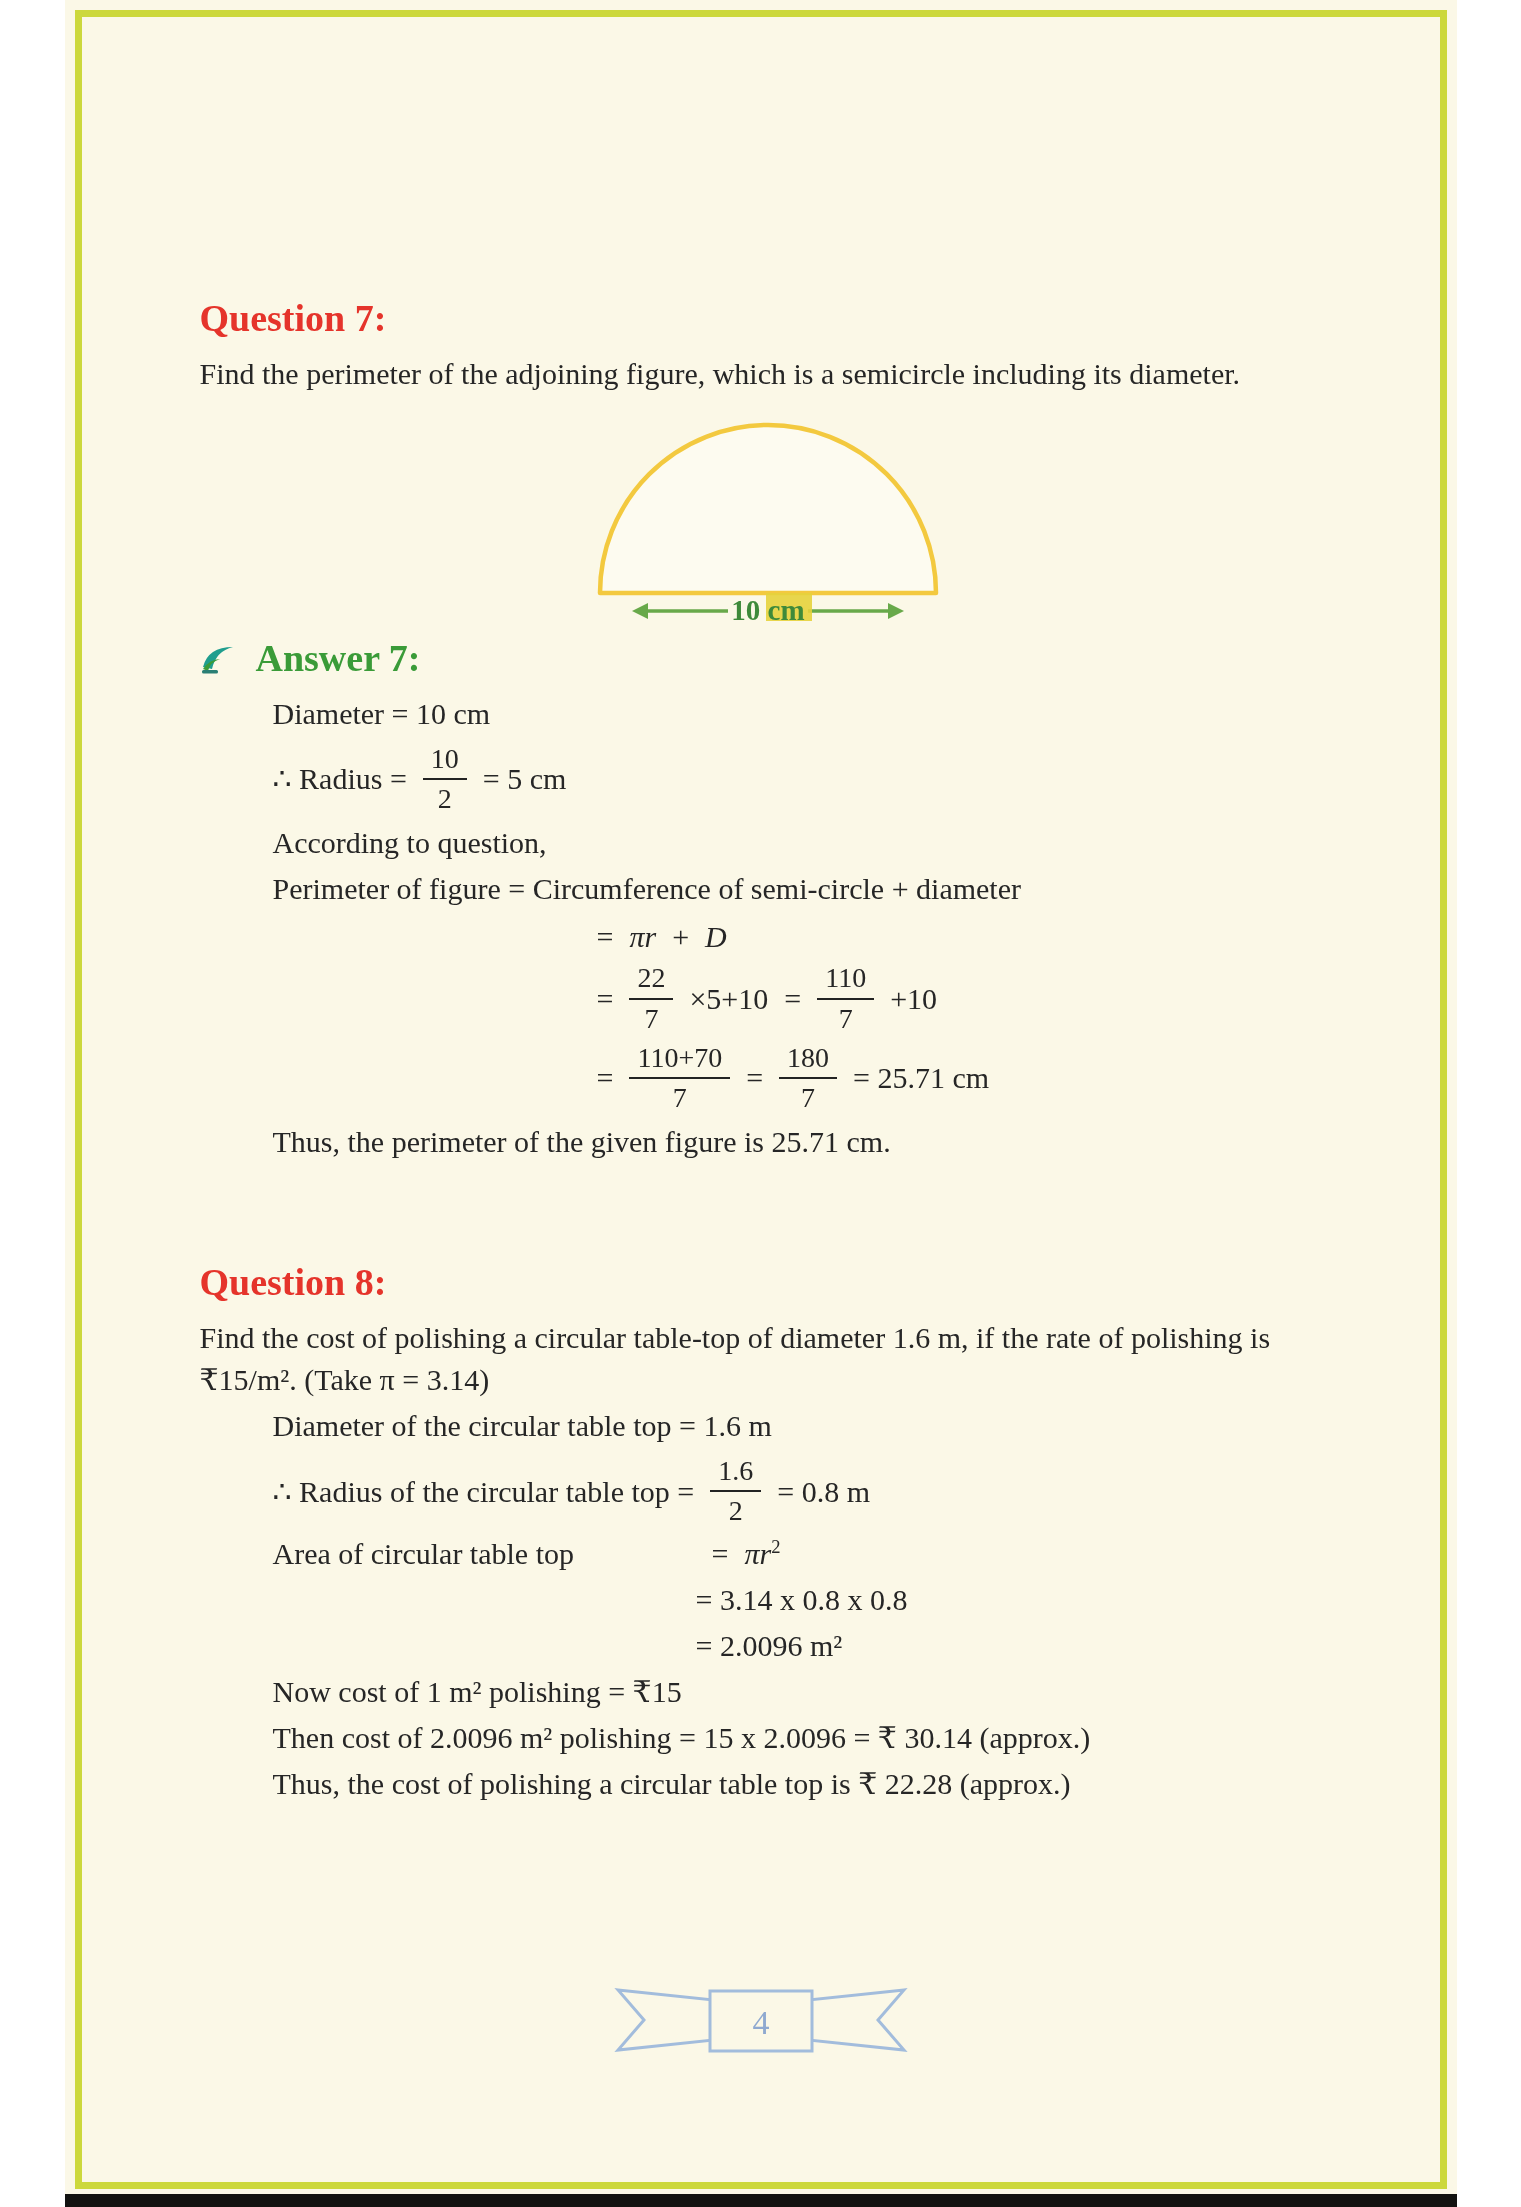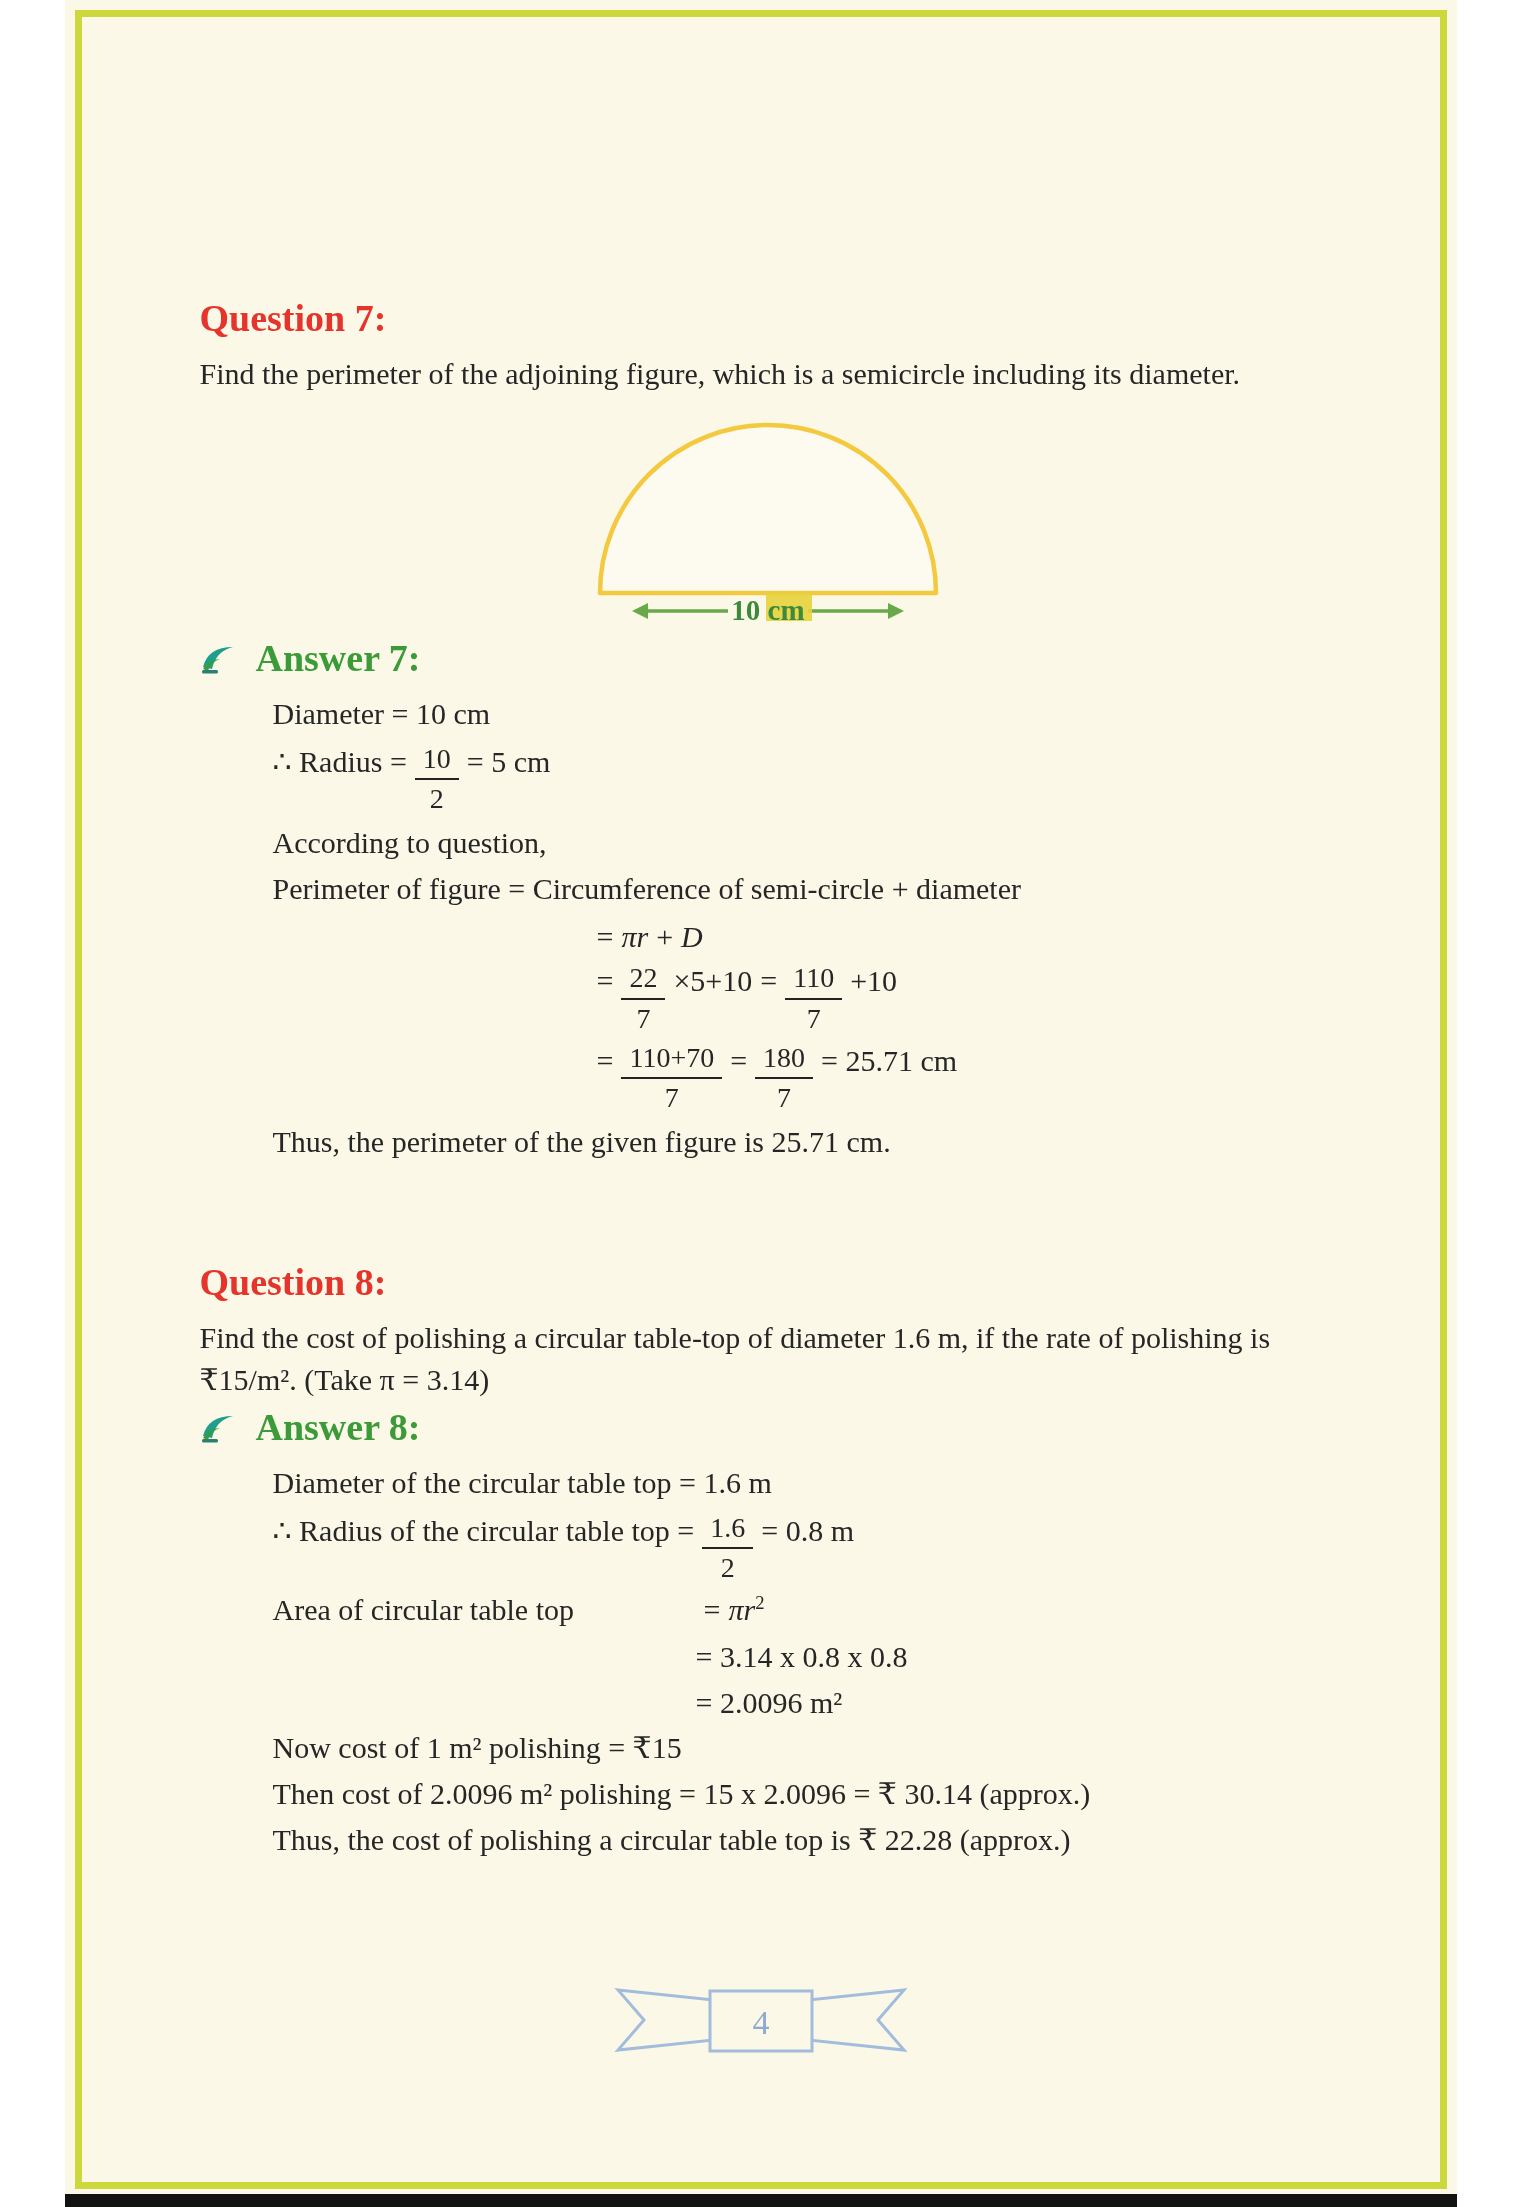--- a/index.html
+++ b/index.html
@@ -41,21 +41,21 @@
 
   .figure-wrap {
     display:flex; justify-content:center;
     margin:26px 0 2px;
   }
 
   .answer-block { padding-left:73px; font-size:30px; color:#262626; }
   .answer-block p { line-height:1.43; margin:3px 0; white-space:nowrap; }
 
   .eqrow {
-    display:flex; gap:8px;
+    display:flex; align-items:center; gap:16px;
     margin:7px 0; line-height:1.25; white-space:nowrap;
   }
   .eq-indent { margin-left:324px; }
   .eq-left   { margin-left:423px !important; }
   .label-col { width:423px; flex:0 0 auto; }
 
   .frac {
     display:inline-flex; flex-direction:column; align-items:center;
     font-size:28px; line-height:1.15; text-align:center;
   }
@@ -168,30 +168,20 @@
 
         <p>Thus, the perimeter of the given figure is 25.71 cm.</p>
       </div>
     </section>
 
     <section class="section-q8">
       <h2 class="q-heading">Question 8:</h2>
       <p class="body-text">Find the cost of polishing a circular table-top of diameter 1.6 m, if the rate of polishing is</p>
       <p class="body-text">₹15/m². (Take π = 3.14)</p>
 
-      <h2 class="a-heading">
-        <span class="logo-icon">
-          <svg width="36" height="32" viewBox="0 0 36 32">
-            <path d="M3 24 Q 8 4 33 4 Q 16 8 12 26 Z" fill="#1f9e8e"></path>
-            <path d="M3 26 Q 10 16 20 16 Q 10 19 8 28 Z" fill="#3a9b38"></path>
-            <rect x="2" y="27" width="16" height="3.5" rx="1.5" fill="#2a7f74"></rect>
-          </svg>
-        </span>
-        <span>Answer 8:</span>
-      </h2>
 
       <div class="answer-block">
         <p>Diameter of the circular table top = 1.6 m</p>
 
         <div class="eqrow">
           <span>∴ Radius of the circular table top =</span>
           <span class="frac">
             <span class="num">1.6</span>
             <span class="den">2</span>
           </span>

